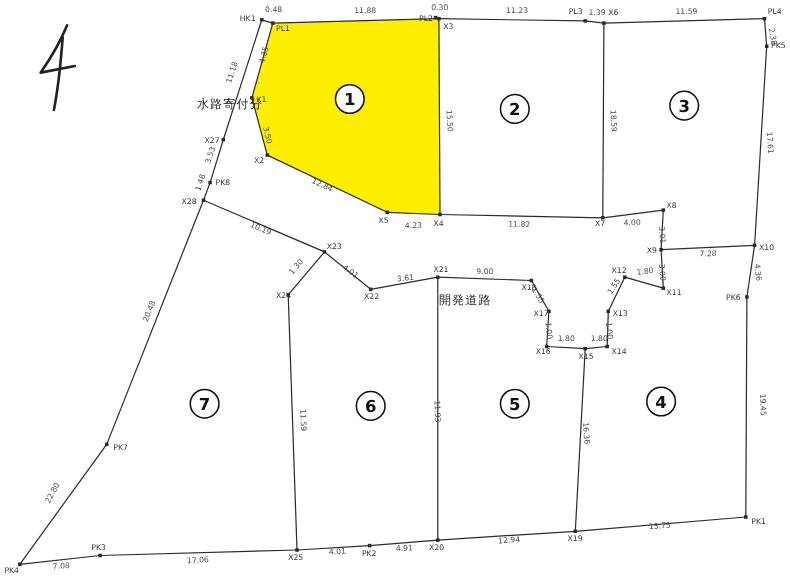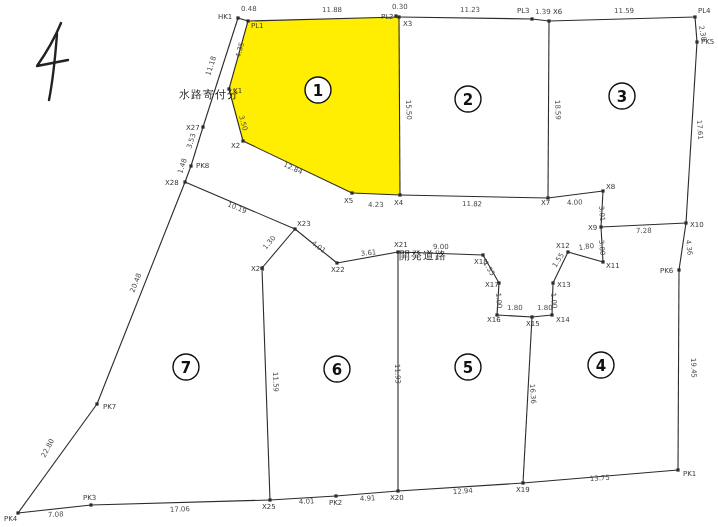--- a/index.html
+++ b/index.html
@@ -209,14 +209,14 @@
       <circle cx="468" cy="367" r="13" fill="#ffffff" stroke="#111" stroke-width="1.4"></circle>
       <text x="468" y="372.5" class="parcel-num">5</text>
       <circle cx="337" cy="369" r="13" fill="#ffffff" stroke="#111" stroke-width="1.4"></circle>
       <text x="337" y="374.5" class="parcel-num">6</text>
       <circle cx="186" cy="367" r="13" fill="#ffffff" stroke="#111" stroke-width="1.4"></circle>
       <text x="186" y="372.5" class="parcel-num">7</text>
     </svg>
 
   <div class="region-label" style="left:179px;top:40px;">水路寄付分</div>
 
-  <div class="region-label" style="left:399px;top:201px;text-align:center;">開発道路</div>
+  <div class="region-label" style="left:399px;top:218px;text-align:center;">開発道路</div>
 </div>
 
 </body></html>

